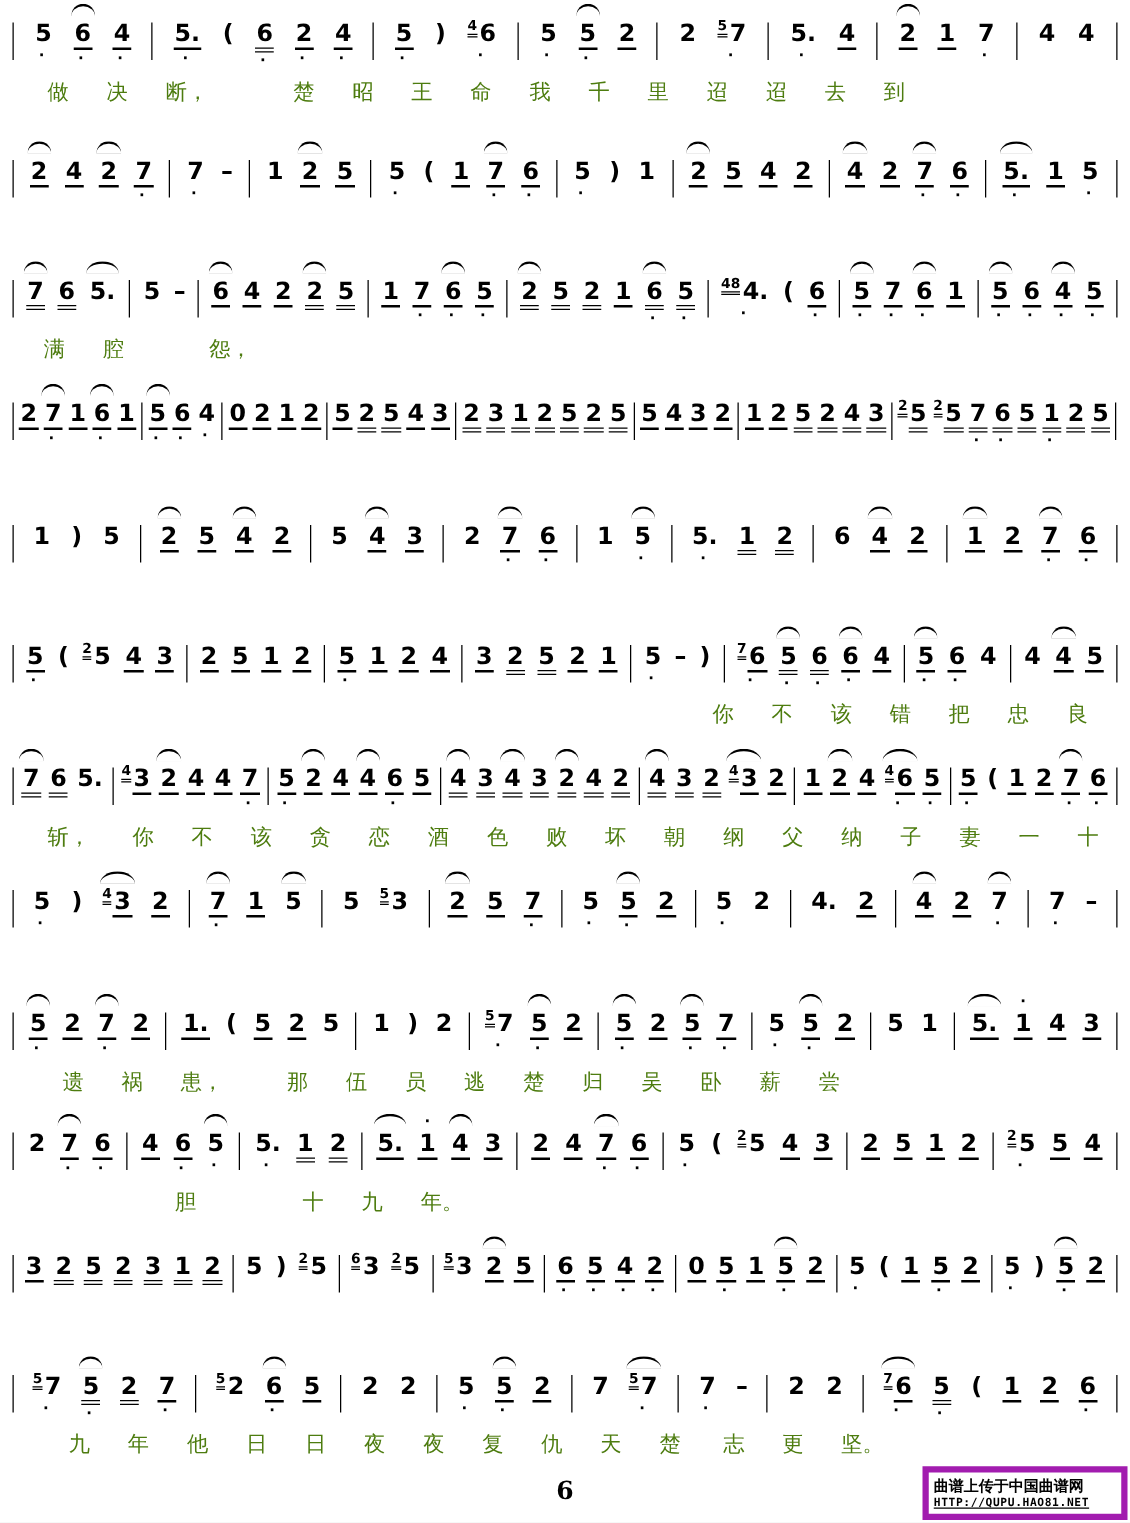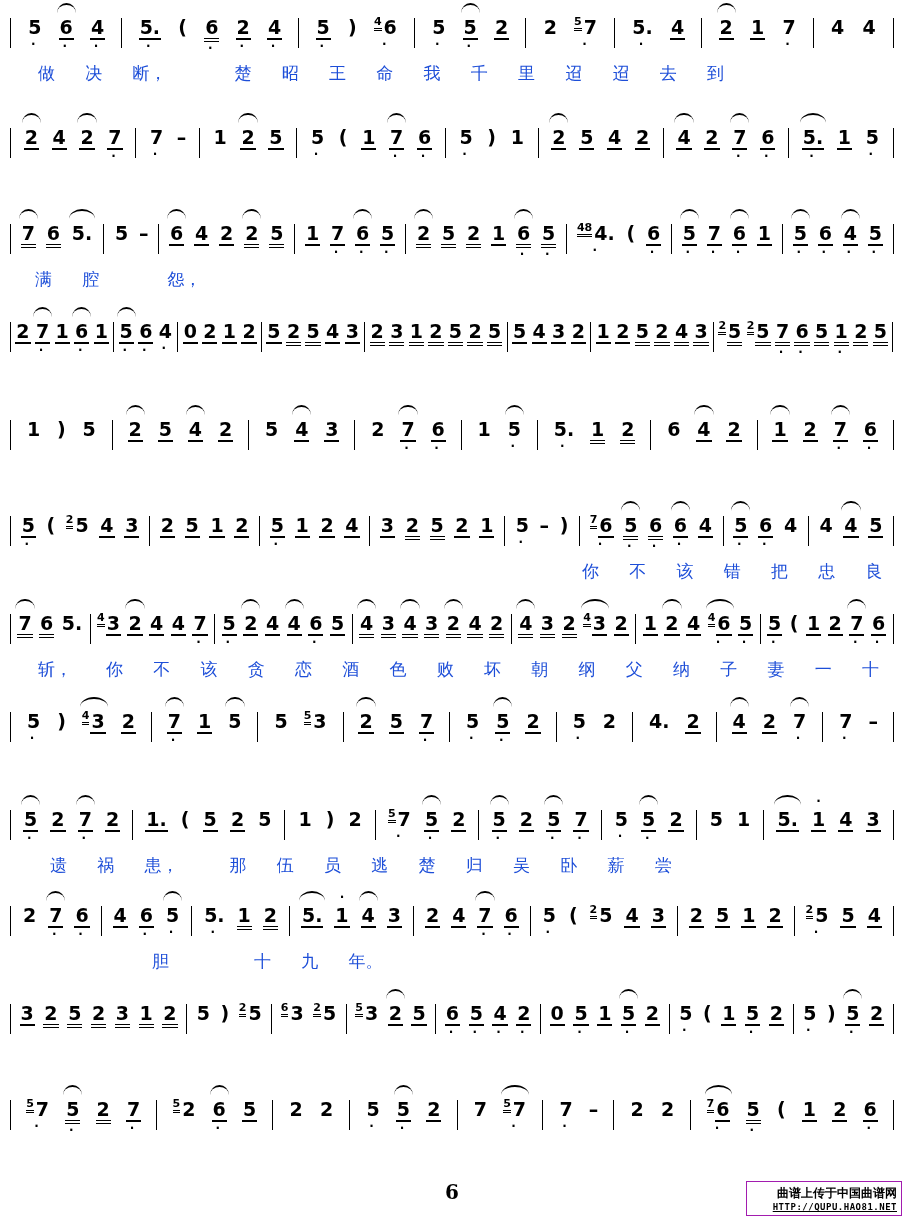--- a/index.html
+++ b/index.html
@@ -16,25 +16,25 @@
         font-size:12px;line-height:10px;letter-spacing:3px;}
   .dota{position:absolute;left:50%;transform:translateX(-50%);top:-12px;
         font-size:12px;line-height:10px;}
   .arc{position:absolute;left:-2px;right:-2px;top:-13px;height:8px;
        border-top:2px solid #000;border-radius:50% 50% 0 0/100% 100% 0 0;}
   .grace{font-size:11px;vertical-align:9px;border-bottom:3px double #000;
          margin-right:1px;line-height:10px;}
   .bar{display:inline-block;width:1px;height:30px;background:#000;align-self:center;}
   .dash{font-weight:bold;}
   .lyrics{position:absolute;top:46px;font-family:"Liberation Serif",serif;
-          font-size:17px;word-spacing:26px;white-space:pre;color:#1d4ed8;}
+          font-size:17px;word-spacing:26px;white-space:pre;color:#4d7c0f;}
   .footer-page{position:absolute;left:0;right:0;bottom:14px;text-align:center;
                font-size:20px;font-weight:bold;font-family:"DejaVu Serif",serif;}
-  .watermark{position:absolute;right:2px;bottom:2px;width:146px;border:1px solid #a21caf;
-             background:#fff;padding:3px 4px;text-align:right;}
+  .watermark{position:absolute;right:2px;bottom:2px;width:146px;border:5px solid #a21caf;
+             background:#fff;padding:3px 4px;text-align:left;}
   .wm1{font-size:12px;font-weight:bold;font-family:"Liberation Serif",serif;}
   .wm2{font-size:9px;font-weight:bold;letter-spacing:.5px;
        font-family:"DejaVu Sans Mono",monospace;text-decoration:underline;}
 </style>
 </head>
 <body>
 
 <div id="page">
   <div>
       <div class="system" style="top: 16px;">
@@ -290,21 +290,21 @@
           <span class="bar"></span>
           <span class="tok"><span class="arc"></span><span class="core u1">5</span><span class="dotb">·</span></span>
           <span class="tok"><span class="core u1">6</span><span class="dotb">·</span></span>
           <span class="tok"><span class="core">4</span></span>
           <span class="bar"></span>
           <span class="tok"><span class="core">4</span></span>
           <span class="tok"><span class="arc"></span><span class="core u1">4</span></span>
           <span class="tok"><span class="core u1">5</span></span>
           <span class="bar"></span>
         </div>
-        <div class="lyrics" style="left: 572px; text-align: center;">你 不 该 错 把 忠 良</div>
+        <div class="lyrics" style="left: 560px; text-align: center;">你 不 该 错 把 忠 良</div>
       </div>
       <div class="system" style="top: 612px;">
         <div class="noterow">
           <span class="bar"></span>
           <span class="tok"><span class="arc"></span><span class="core u2">7</span></span>
           <span class="tok"><span class="core u2">6</span></span>
           <span class="tok"><span class="core">5.</span></span>
           <span class="bar"></span>
           <span class="tok"><span class="grace">4</span><span class="core u1">3</span></span>
           <span class="tok"><span class="arc"></span><span class="core u1">2</span></span>
@@ -463,21 +463,21 @@
           <span class="tok"><span class="core u1">2</span></span>
           <span class="tok"><span class="core u1">5</span></span>
           <span class="tok"><span class="core u1">1</span></span>
           <span class="tok"><span class="core u1">2</span></span>
           <span class="bar"></span>
           <span class="tok"><span class="grace">2</span><span class="core">5</span><span class="dotb">·</span></span>
           <span class="tok"><span class="core u1">5</span></span>
           <span class="tok"><span class="core u1">4</span></span>
           <span class="bar"></span>
         </div>
-        <div class="lyrics" style="left: 130px; margin-left: 12px;">胆　　　　　十 九 年。</div>
+        <div class="lyrics" style="left: 130px;">胆　　　　　十 九 年。</div>
       </div>
       <div class="system" style="top: 1002px;">
         <div class="noterow">
           <span class="bar"></span>
           <span class="tok"><span class="core u1">3</span></span>
           <span class="tok"><span class="core u2">2</span></span>
           <span class="tok"><span class="core u2">5</span></span>
           <span class="tok"><span class="core u2">2</span></span>
           <span class="tok"><span class="core u2">3</span></span>
           <span class="tok"><span class="core u2">1</span></span>
@@ -547,20 +547,21 @@
           <span class="tok"><span class="core">2</span></span>
           <span class="bar"></span>
           <span class="tok"><span class="arc"></span><span class="grace">7</span><span class="core u1">6</span><span class="dotb">·</span></span>
           <span class="tok"><span class="core u2">5</span><span class="dotb">·</span></span>
           <span class="tok"><span class="core">(</span></span>
           <span class="tok"><span class="core u1">1</span></span>
           <span class="tok"><span class="core u1">2</span></span>
           <span class="tok"><span class="core u1">6</span><span class="dotb">·</span></span>
           <span class="bar"></span>
         </div>
+        <div class="lyrics" style="left: 45px;">九 年 他 日 日 夜 夜 复 仇 天 楚　　志 更 坚。</div>
       </div>
     </div>
   <div class="footer-page">6</div>
   <div class="watermark">
     <div class="wm1">曲谱上传于中国曲谱网</div>
     <div class="wm2">HTTP://QUPU.HAO81.NET</div>
   </div>
 </div>
 
 </body></html>

